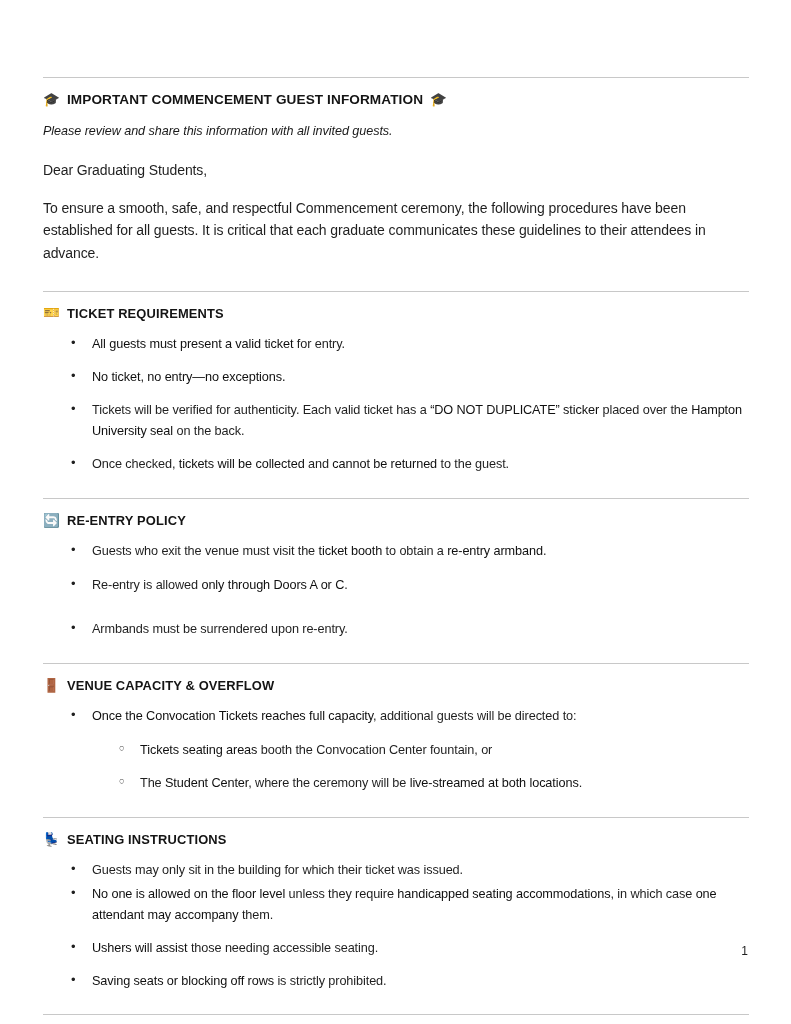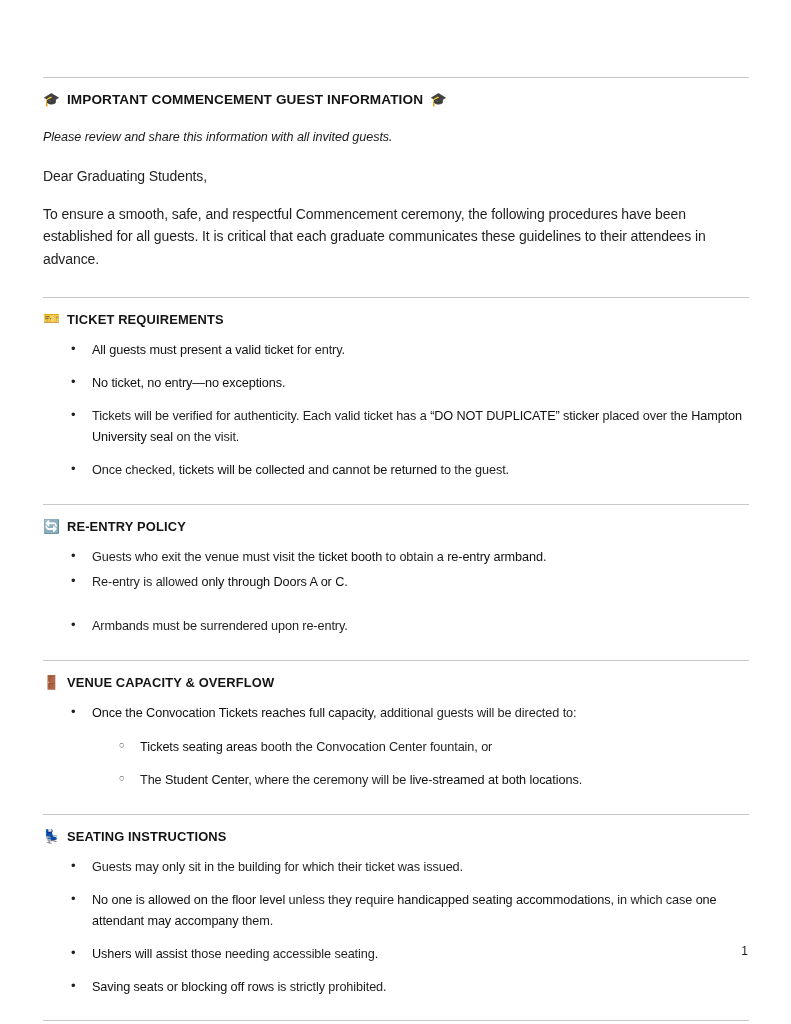--- a/index.html
+++ b/index.html
@@ -135,50 +135,50 @@
   <div class="content">
 
     <hr class="rule" style="margin-top:77px;">
 
     <div style="margin-top:14px;">
       <div class="title-line">
         <span class="emoji">🎓</span>
         <span>IMPORTANT COMMENCEMENT GUEST INFORMATION</span>
         <span class="emoji">🎓</span>
       </div>
-      <div class="subtitle" style="margin-top:23px;">Please review and share this information with all invited guests.</div>
+      <div class="subtitle" style="margin-top:17px;">Please review and share this information with all invited guests.</div>
     </div>
 
     <div class="para" style="margin-top:21px;">Dear Graduating Students,</div>
 
     <div class="para" style="margin-top:15px;">To ensure a smooth, safe, and respectful Commencement ceremony, the following procedures have been established for all guests. It is critical that each graduate communicates these guidelines to their attendees in advance.</div>
 
     <div id="sections-host">
         <div style="margin-top: 26px;">
           <hr class="rule">
           <div class="section-head" style="margin-top: 14px;">
             <span class="emoji">🎫</span>
             <span>TICKET REQUIREMENTS</span>
           </div>
           <ul class="bullets" style="margin-top: 13px;">
             <li style="margin-top: 0px;"><b>All guests must present a valid ticket</b><span> for entry.</span></li>
             <li style="margin-top: 13px;"><b>No ticket, no entry—no exceptions.</b></li>
-            <li style="margin-top: 13px;"><span>Tickets will be verified for authenticity. Each valid ticket has a </span><b>“DO NOT DUPLICATE” sticker</b><span> placed over the </span><b>Hampton University seal</b><span> on the visit.</span></li>
+            <li style="margin-top: 13px;"><span>Tickets will be verified for authenticity. Each valid ticket has a </span><b>“DO NOT DUPLICATE” sticker</b><span> placed over the </span><b>Hampton University seal</b><span> on the back.</span></li>
             <li style="margin-top: 13px;"><span>Once checked, </span><b>tickets will be collected</b><span> and </span><b>cannot be returned</b><span> to the guest.</span></li>
           </ul>
         </div>
         <div style="margin-top: 24px;">
           <hr class="rule">
           <div class="section-head" style="margin-top: 14px;">
             <span class="emoji">🔄</span>
             <span>RE-ENTRY POLICY</span>
           </div>
           <ul class="bullets" style="margin-top: 13px;">
             <li style="margin-top: 0px;"><span>Guests who exit the venue must visit the </span><b>ticket booth</b><span> to obtain a </span><b>re-entry armband</b><span>.</span></li>
-            <li style="margin-top: 4px;"><span>Re-entry is allowed </span><b>only through Doors A or C</b><span>.</span></li>
+            <li style="margin-top: 13px;"><span>Re-entry is allowed </span><b>only through Doors A or C</b><span>.</span></li>
             <li style="margin-top: 24px;"><span>Armbands must be surrendered upon re-entry.</span></li>
           </ul>
         </div>
         <div style="margin-top: 24px;">
           <hr class="rule">
           <div class="section-head" style="margin-top: 14px;">
             <span class="emoji">🚪</span>
             <span>VENUE CAPACITY &amp; OVERFLOW</span>
           </div>
           <ul class="bullets" style="margin-top: 13px;">
@@ -190,21 +190,21 @@
           </ul>
         </div>
         <div style="margin-top: 24px;">
           <hr class="rule">
           <div class="section-head" style="margin-top: 14px;">
             <span class="emoji">💺</span>
             <span>SEATING INSTRUCTIONS</span>
           </div>
           <ul class="bullets" style="margin-top: 13px;">
             <li style="margin-top: 0px;"><span>Guests may only sit in the building for which their ticket was issued.</span></li>
-            <li style="margin-top: 13px;"><b>No one is allowed on the floor level</b><span> unless they require </span><b>handicapped seating accommodations</b><span>, in which case </span><b>one attendant may accompany</b><span> them.</span></li>
+            <li style="margin-top: 4px;"><b>No one is allowed on the floor level</b><span> unless they require </span><b>handicapped seating accommodations</b><span>, in which case </span><b>one attendant may accompany</b><span> them.</span></li>
             <li style="margin-top: 13px;"><b>Ushers will assist</b><span> those needing accessible seating.</span></li>
             <li style="margin-top: 13px;"><b>Saving seats or blocking off rows</b><span> is strictly prohibited.</span></li>
           </ul>
         </div>
       </div>
 
     <hr class="rule" style="margin-top:22px;">
   </div>
 
   <div class="footer-num" style="top:944px;">1</div>

